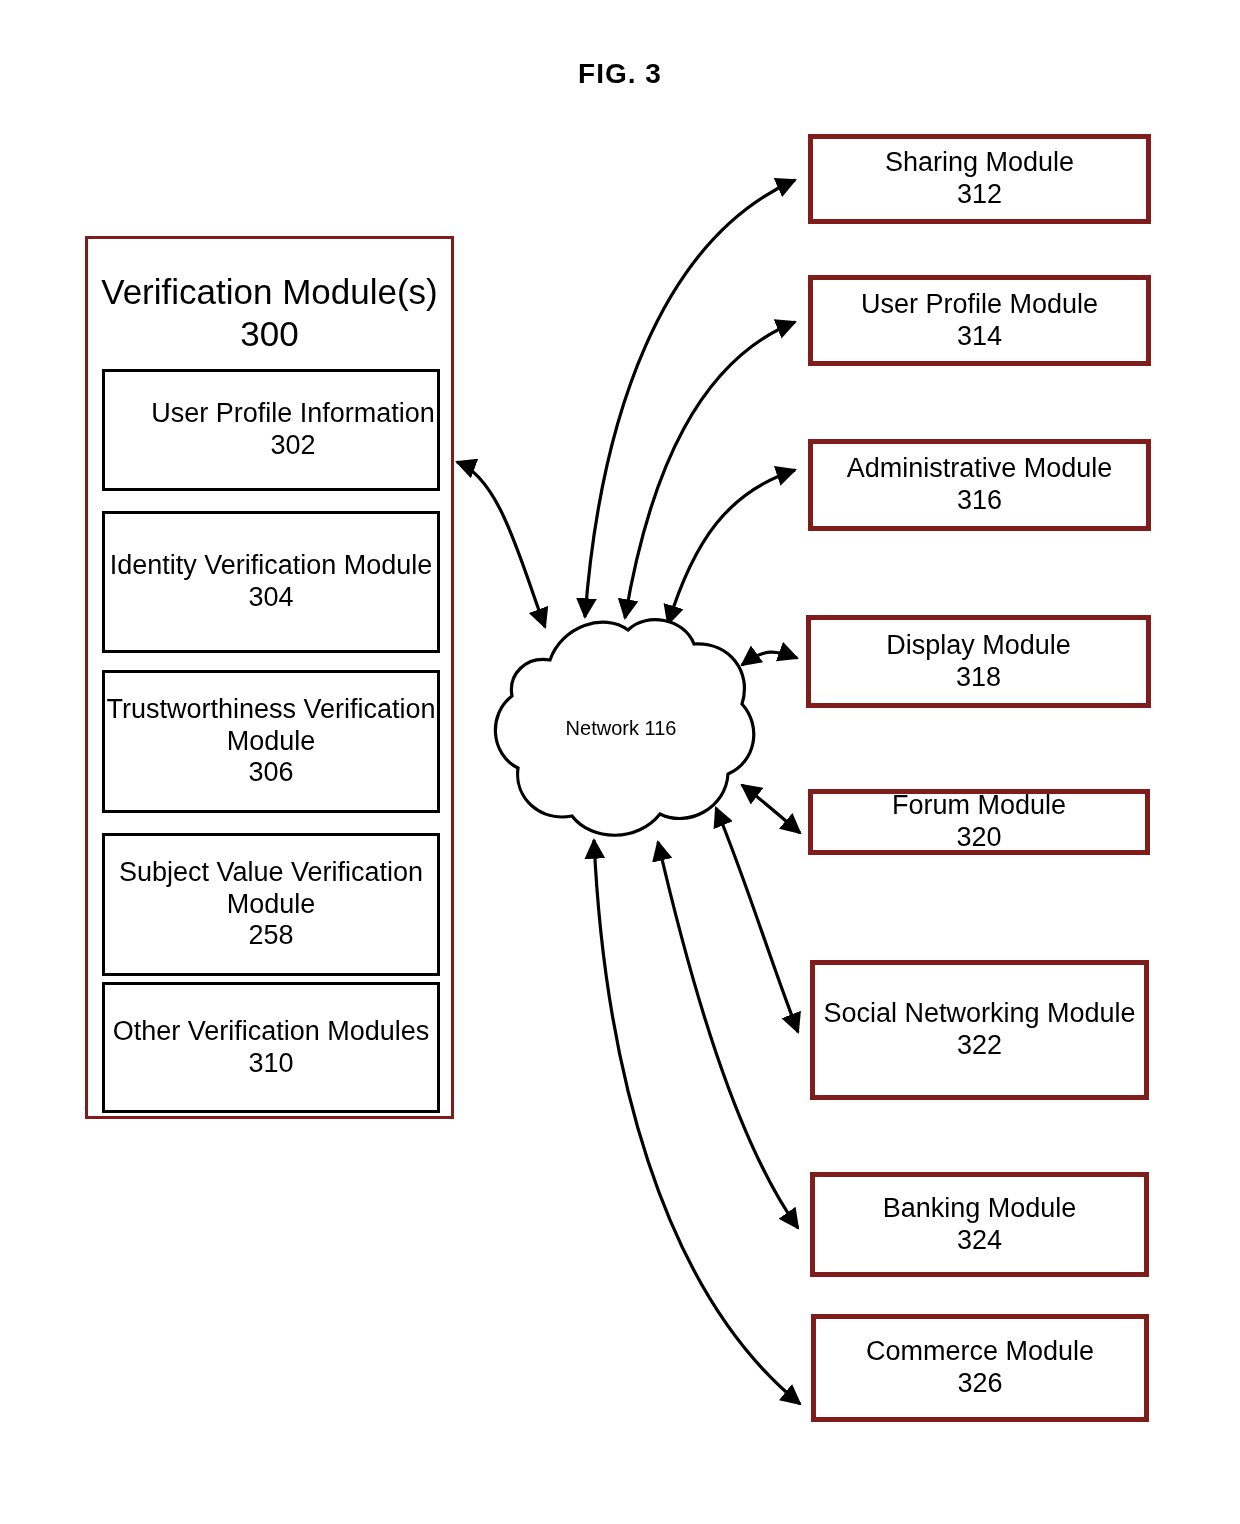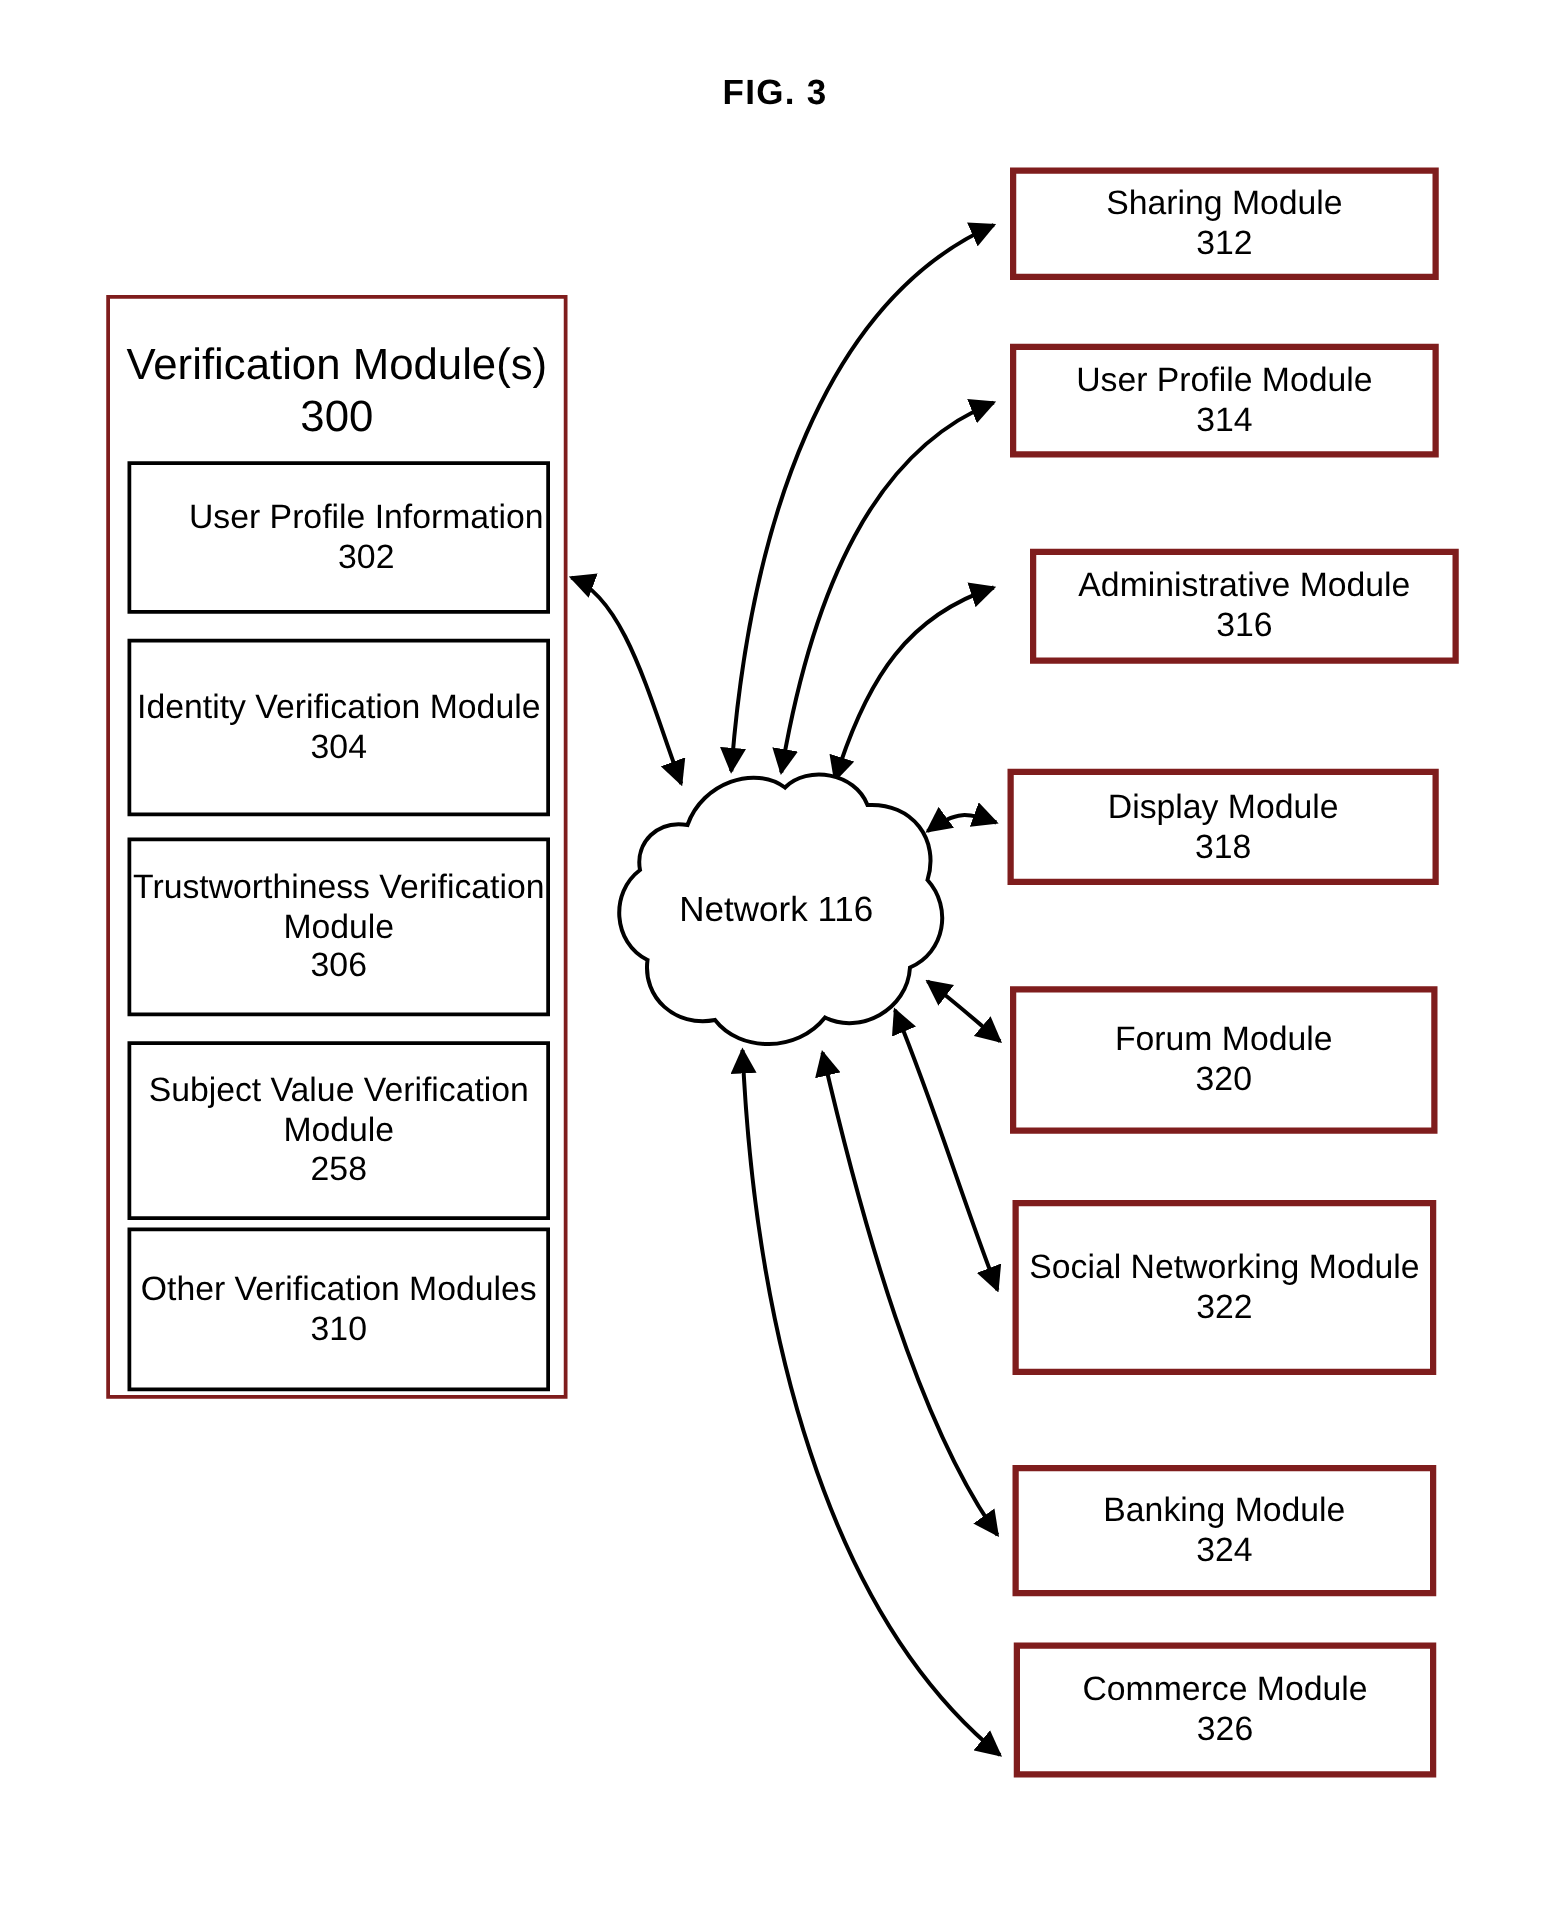--- a/index.html
+++ b/index.html
@@ -83,23 +83,23 @@
 
   #box-302 { top: 130px; height: 122px; padding-left: 44px; }
   #box-304 { top: 272px; height: 142px; }
   #box-306 { top: 431px; height: 143px; }
   #box-308 { top: 594px; height: 143px; }
   #box-310 { top: 743px; height: 131px; }
 
   
   #box-312 { left: 808px; top: 134px; width: 343px; height: 90px; }
   #box-314 { left: 808px; top: 275px; width: 343px; height: 91px; }
-  #box-316 { left: 808px; top: 439px; width: 343px; height: 92px; margin-left: 16px; }
+  #box-316 { left: 808px; top: 439px; width: 343px; height: 92px; }
   #box-318 { left: 806px; top: 615px; width: 345px; height: 93px; }
-  #box-320 { left: 808px; top: 789px; width: 342px; height: 118px; }
+  #box-320 { left: 808px; top: 789px; width: 342px; height: 66px; }
   #box-322 { left: 810px; top: 960px; width: 339px; height: 140px; }
   #box-324 { left: 810px; top: 1172px; width: 339px; height: 105px; }
   #box-326 { left: 811px; top: 1314px; width: 338px; height: 108px; }
 
   
   #network-cloud {
     position: absolute;
     left: 478px;
     top: 608px;
     width: 286px;
@@ -108,21 +108,21 @@
   #network-cloud svg { display: block; }
   #cloud-label {
     position: absolute;
     left: 0;
     top: 0;
     width: 286px;
     height: 240px;
     display: flex;
     align-items: center;
     justify-content: center;
-    font-size: 28px;
+    font-size: 20px;
     pointer-events: none;
   }
 
   
   #connectors {
     position: absolute;
     left: 0;
     top: 0;
     width: 1240px;
     height: 1524px;

